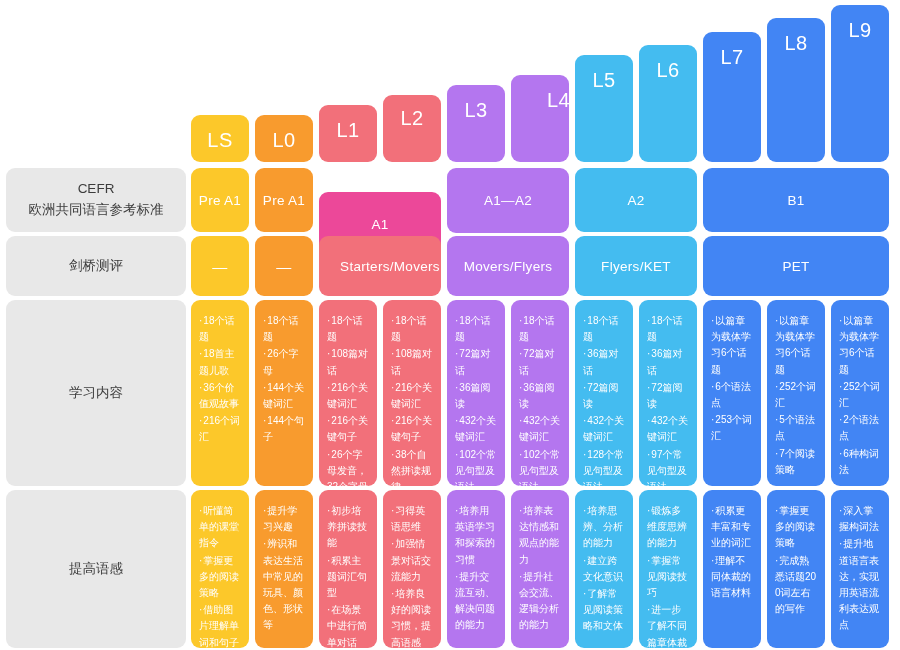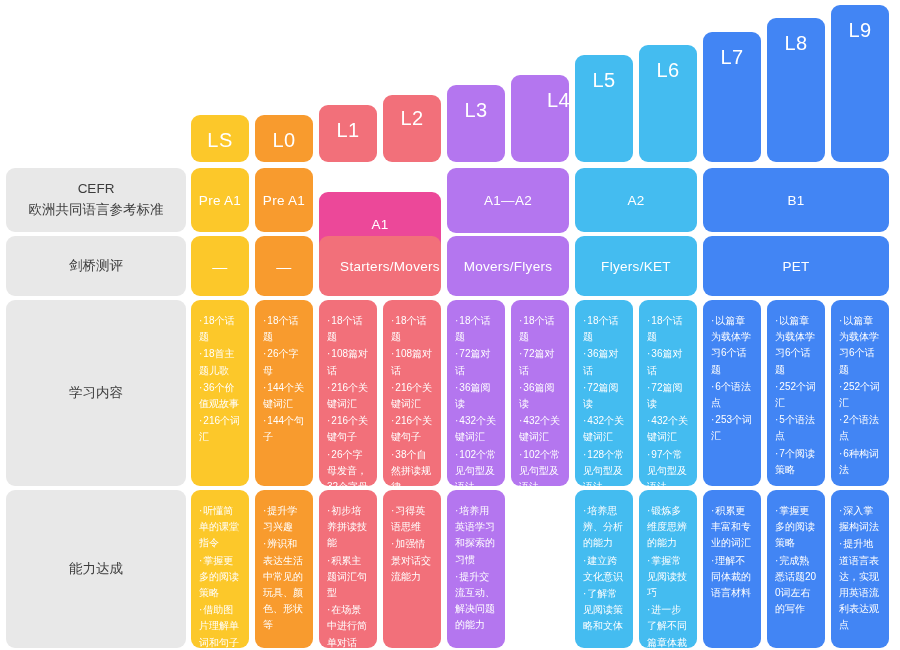--- a/index.html
+++ b/index.html
@@ -73,21 +73,21 @@
     <div class="cell rowlabel" style="left: 6px; top: 168px; width: 180px; height: 64px; background: rgb(232, 232, 232); color: rgb(60, 60, 60);">
       <div><span>CEFR</span><br><span>欧洲共同语言参考标准</span></div>
     </div>
     <div class="cell rowlabel" style="left: 6px; top: 236px; width: 180px; height: 60px; background: rgb(232, 232, 232); color: rgb(60, 60, 60);">
       <div>剑桥测评</div>
     </div>
     <div class="cell rowlabel" style="left: 6px; top: 300px; width: 180px; height: 186px; background: rgb(232, 232, 232); color: rgb(60, 60, 60);">
       <div>学习内容</div>
     </div>
     <div class="cell rowlabel" style="left: 6px; top: 490px; width: 180px; height: 158px; background: rgb(232, 232, 232); color: rgb(60, 60, 60);">
-      <div>能力达成</div>
+      <div>提高语感</div>
     </div>
     <div class="cell bar" style="left: 191px; top: 115px; width: 58px; height: 47px; background: rgb(252, 200, 42);">
       <span style="margin-top: 14px;">LS</span>
     </div>
     <div class="cell bar" style="left: 255px; top: 115px; width: 58px; height: 47px; background: rgb(248, 155, 46);">
       <span style="margin-top: 14px;">L0</span>
     </div>
     <div class="cell bar" style="left: 319px; top: 105px; width: 58px; height: 57px; background: rgb(242, 112, 122);">
       <span style="margin-top: 14px;">L1</span>
     </div>
@@ -261,26 +261,33 @@
       <ul>
         <li>初步培养拼读技能</li>
         <li>积累主题词汇句型</li>
         <li>在场景中进行简单对话</li>
       </ul>
     </div>
     <div class="cell list" style="left: 383px; top: 490px; width: 58px; height: 158px; background: rgb(242, 112, 122);">
       <ul>
         <li>习得英语思维</li>
         <li>加强情景对话交流能力</li>
+        <li>培养良好的阅读习惯，提高语感</li>
       </ul>
     </div>
     <div class="cell list" style="left: 447px; top: 490px; width: 58px; height: 158px; background: rgb(180, 118, 239);">
       <ul>
         <li>培养用英语学习和探索的习惯</li>
         <li>提升交流互动、解决问题的能力</li>
+      </ul>
+    </div>
+    <div class="cell list" style="left: 511px; top: 490px; width: 58px; height: 158px; background: rgb(180, 118, 239);">
+      <ul>
+        <li>培养表达情感和观点的能力</li>
+        <li>提升社会交流、逻辑分析的能力</li>
       </ul>
     </div>
     <div class="cell list" style="left: 575px; top: 490px; width: 58px; height: 158px; background: rgb(68, 188, 240);">
       <ul>
         <li>培养思辨、分析的能力</li>
         <li>建立跨文化意识</li>
         <li>了解常见阅读策略和文体</li>
       </ul>
     </div>
     <div class="cell list" style="left: 639px; top: 490px; width: 58px; height: 158px; background: rgb(68, 188, 240);">

